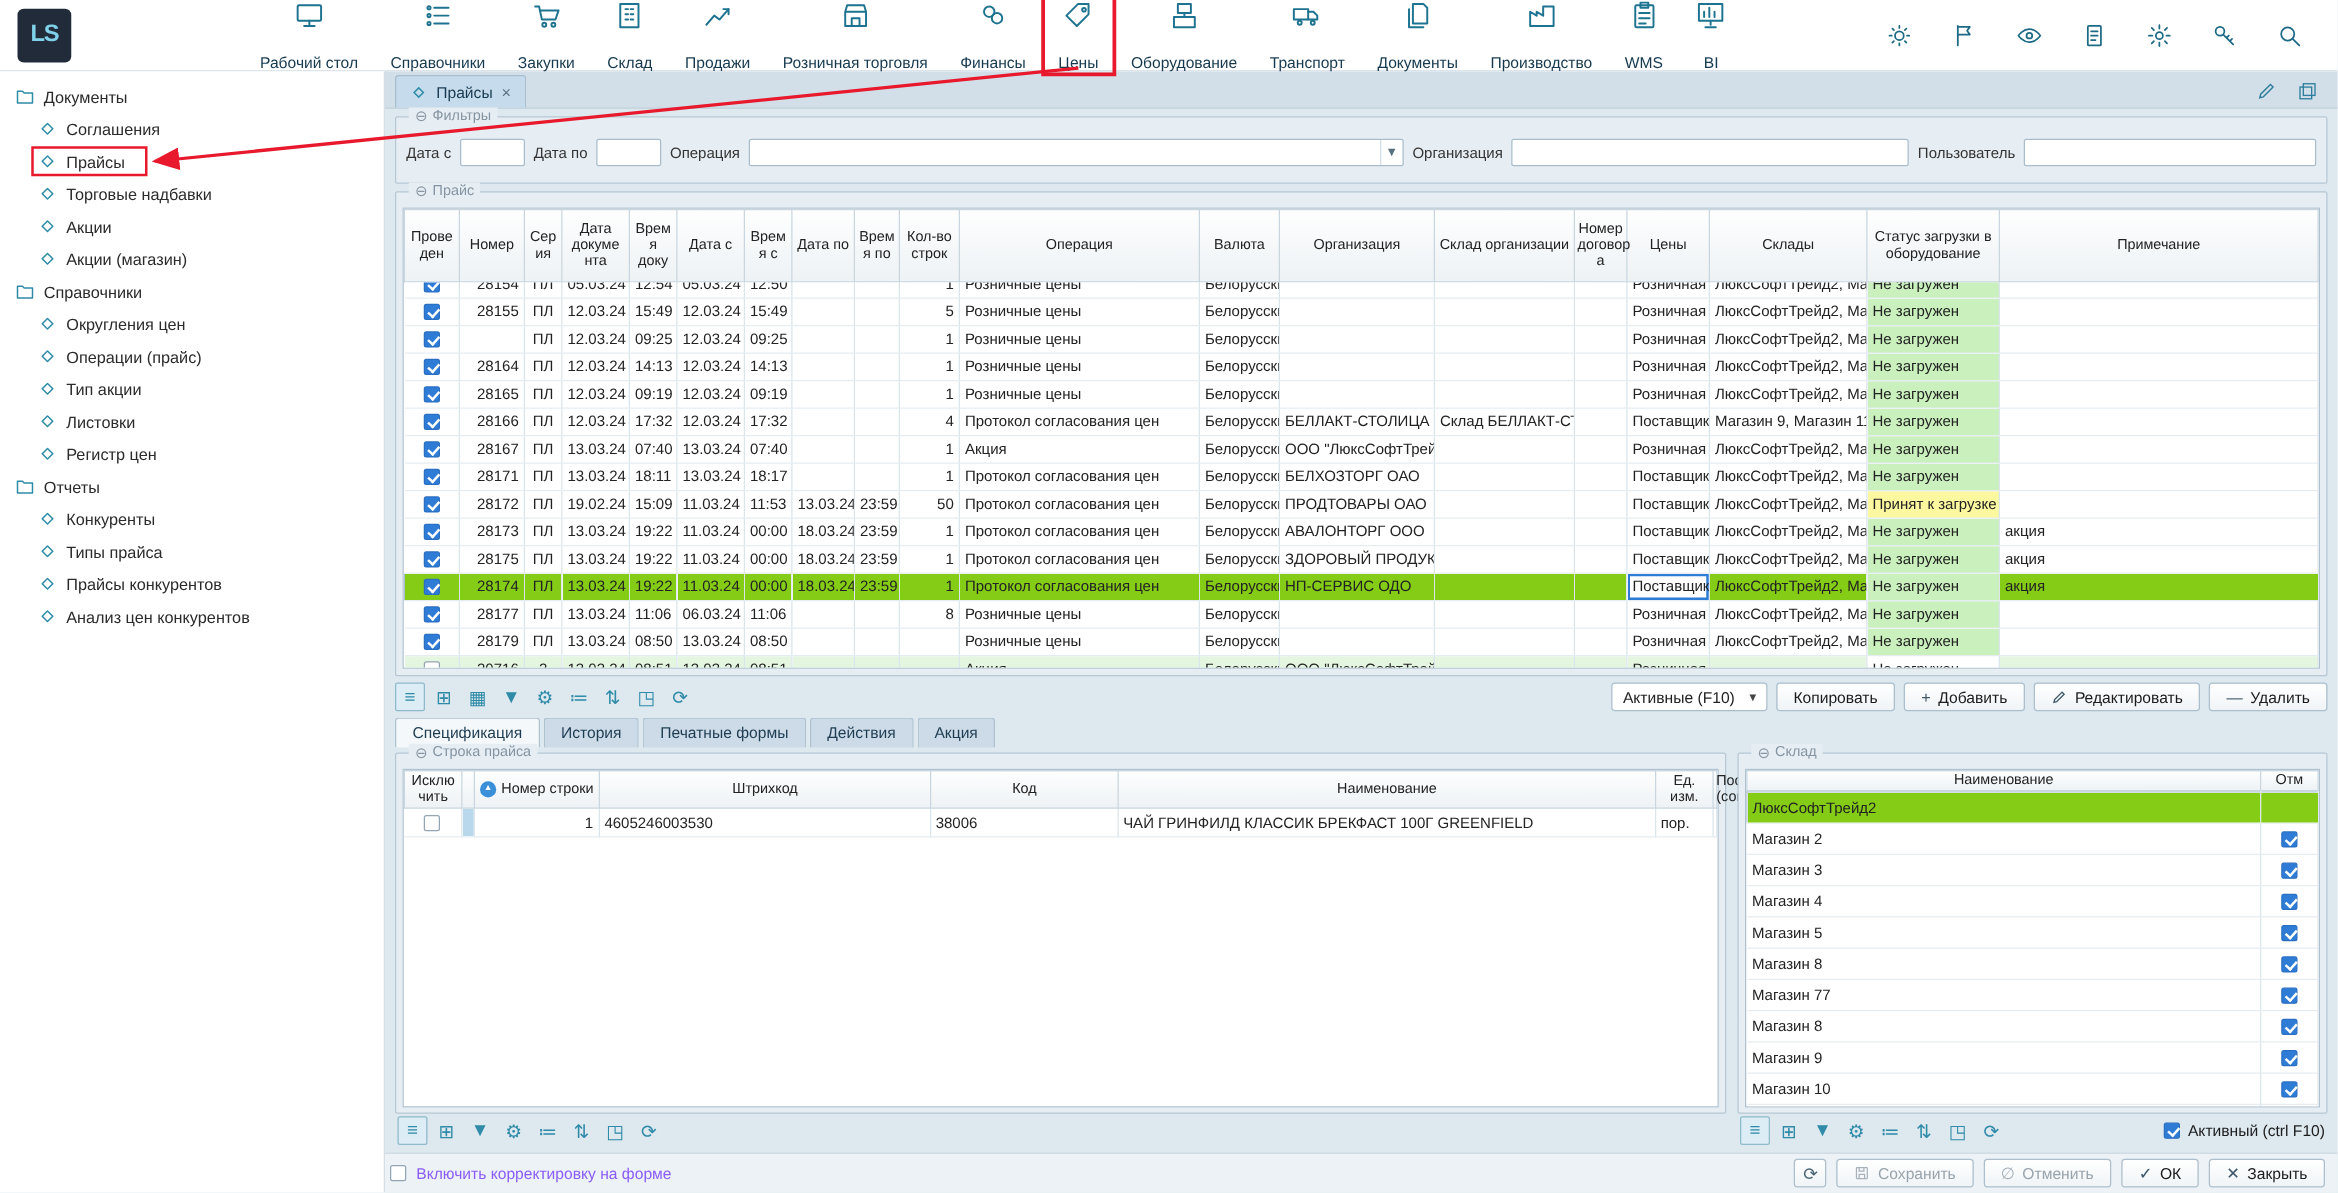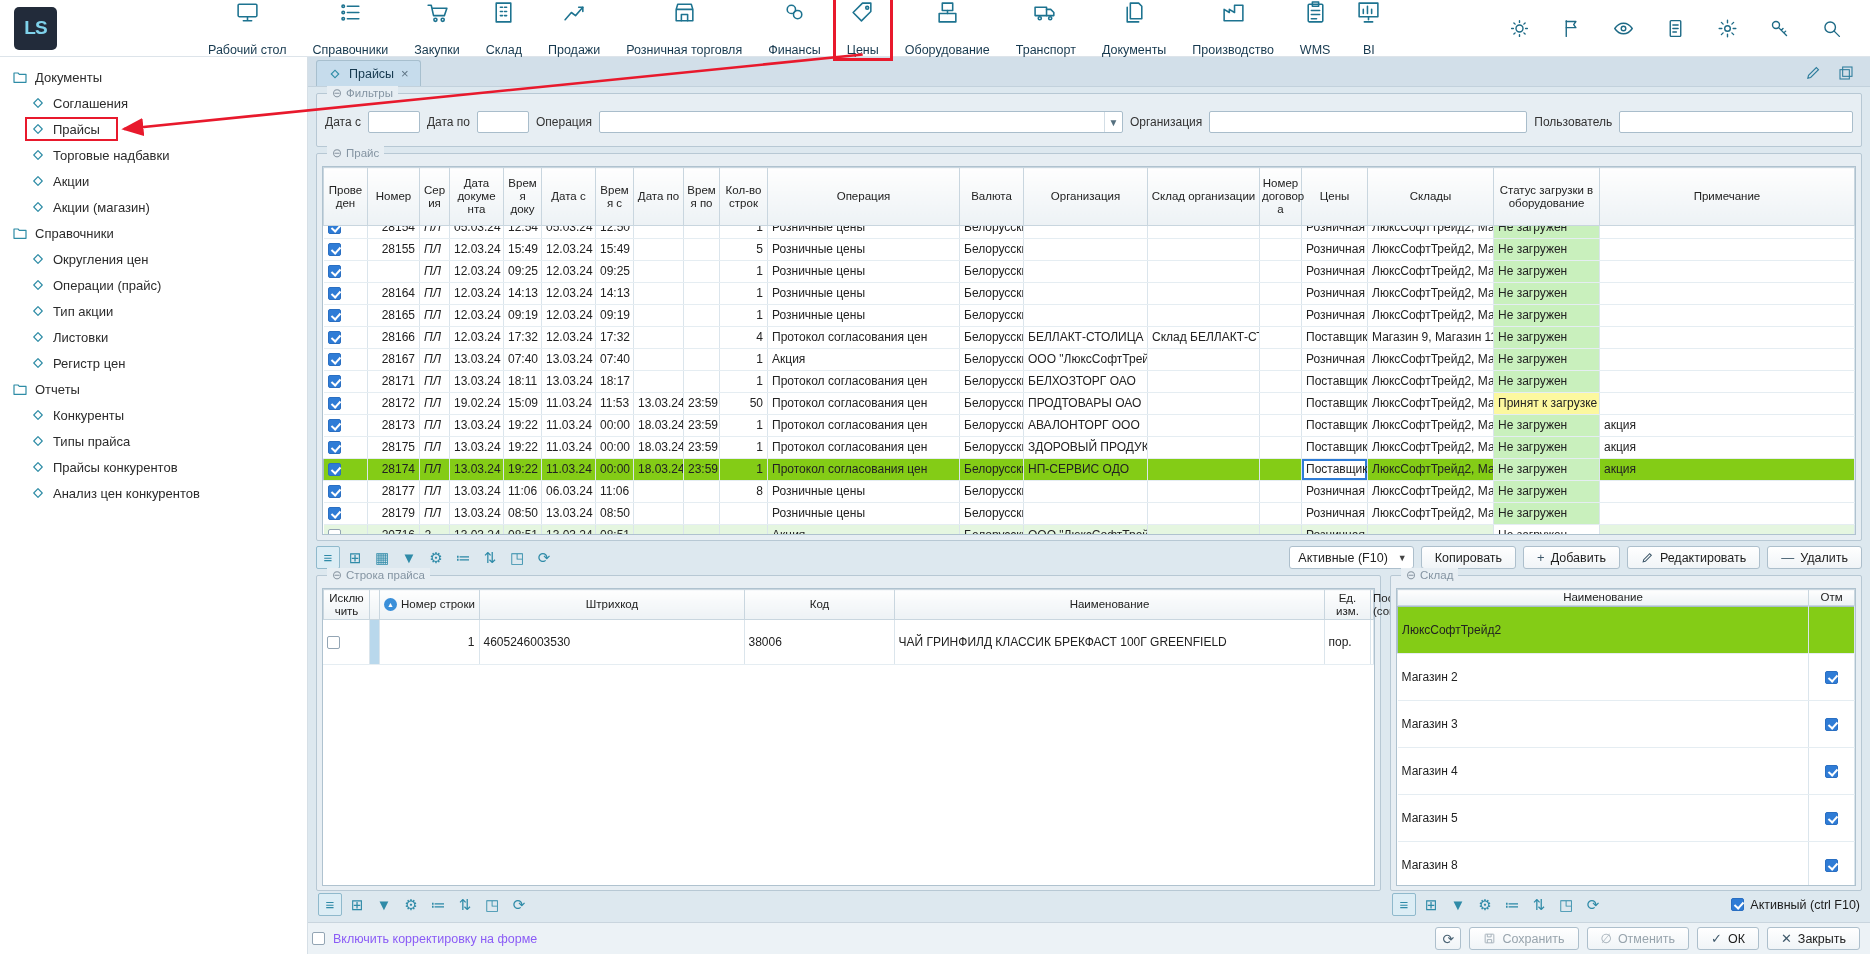--- a/index.html
+++ b/index.html
@@ -51,21 +51,21 @@
   
   .price-box { height:388px; display:flex; flex-direction:column; padding:12px 5px 5px; }
   .gridbox { background:#fff; border:1px solid #afc2cf; display:flex; flex-direction:column; min-height:0; flex:1; }
   .gridbox table { width:100%; border-collapse:collapse; table-layout:fixed; }
   .gridbox th { background:linear-gradient(#fefefe,#edf2f5); border:1px solid #c9d6df; font-weight:normal; font-size:11.5px; color:#222; white-space:pre-line; padding:1px 2px; vertical-align:middle; line-height:1.13; }
   .ghead th { height:58px; }
   .gbody-wrap { overflow:hidden; flex:1; }
   .gbody td { border-right:1px solid #dbe5ec; border-bottom:1px solid #e5edf2; padding:0 4px; font-size:12px; white-space:nowrap; overflow:hidden; height:21px; line-height:21px; background:#fff; }
   .clip { margin-top:-9px; }
   td.c-num, td.c-lines, td.c-r { text-align:right; }
-  td.c-series, td.c-checked { text-align:left;font-style:italic; }
+  td.c-series, td.c-checked { text-align:center; }
   tr.sel td { background:#84cc16; }
   tr.rowgreen td { background:#e5f6e0; }
   td.st-green { background:#c9f0bd !important; }
   td.st-yellow { background:#fcf89f !important; }
   td.st-white { background:#fff !important; }
   td.focus { background:#fff !important; box-shadow:inset 0 0 0 2px #2f7cd6; }
 
   .cb { width:13px; height:13px; display:inline-block; border:1px solid #93a5b4; background:#fff; border-radius:2px; vertical-align:middle; position:relative; cursor:pointer; }
   .cb.on { background:#2f7cd6; border-color:#2a6fc2; }
   .cb.on::after { content:''; position:absolute; left:4px; top:1px; width:4px; height:7px; border:solid #fff; border-width:0 2px 2px 0; transform:rotate(42deg); }
@@ -87,21 +87,21 @@
   .subtab { padding:4px 13px 5px; font-size:12.5px; color:#1d3c52; background:#ccdbe7; border:1px solid #aec2d0; border-bottom:none; border-radius:3px 3px 0 0; cursor:pointer; }
   .subtab.active { background:#f4f8fa; }
 
   
   .panels { display:flex; margin:0 8px; gap:9px; flex:1; min-height:0; }
   .pcol { display:flex; flex-direction:column; min-width:0; }
   .pcol.left { flex:1; }
   .pcol.right { width:472px; flex:none; }
   .panelbox { flex:1; margin:4px 0 0; display:flex; flex-direction:column; padding:12px 5px 4px; min-height:0; }
   .shead th { height:30px; }
-  .sbody td { border-right:1px solid #dbe5ec; border-bottom:1px solid #e5edf2; padding:11px 4px; font-size:12px; white-space:nowrap; overflow:hidden; height:22px; line-height:22px; background:#fff; }
+  .sbody td { border-right:1px solid #dbe5ec; border-bottom:1px solid #e5edf2; padding:0 4px; font-size:12px; white-space:nowrap; overflow:hidden; height:22px; line-height:22px; background:#fff; }
   td.rowmarker { background:#b9d8ec !important; padding:0; }
   .sortbadge { display:inline-flex; width:13px; height:13px; border-radius:50%; background:#3a8fd9; color:#fff; font-size:7px; align-items:center; justify-content:center; vertical-align:middle; margin-right:4px; }
   .panel-toolbar { display:flex; align-items:center; gap:4px; height:27px; flex:none; padding:1px 2px; }
   .panel-toolbar .right { margin-left:auto; display:flex; align-items:center; gap:6px; font-size:12.5px; color:#1c1c1c; }
 
   .kbody td { height:24px; line-height:24px; }
   .kbody td.c-mark { text-align:center; }
 
   
   .footer { height:32px; display:flex; align-items:center; padding:0 10px 0 4px; gap:8px; border-top:1px solid #c9d5de; background:#ecf2f6; margin-top:4px; flex:none; }
@@ -930,20 +930,27 @@
           </span>
           <span>Редактировать</span>
         </button>
       <button class="btn">
           <span class="bicon">—</span>
           <span>Удалить</span>
         </button>
     </div>
   </div>
 
+  <div class="subtabs" id="subtabs">
+      <div class="subtab active">Спецификация</div>
+      <div class="subtab">История</div>
+      <div class="subtab">Печатные формы</div>
+      <div class="subtab">Действия</div>
+      <div class="subtab">Акция</div>
+    </div>
 
   <div class="panels">
     <div class="pcol left">
       <div class="groupbox panelbox">
         <div class="gb-title">
             <span class="gb-collapse">⊖</span>
             <span>Строка прайса</span>
           </div>
         <div class="gridbox">
           <div>
@@ -1074,20 +1081,24 @@
                   </tr>
                   <tr>
                     <td>Магазин 8</td>
                     <td class="c-mark"><span class="cb on"></span></td>
                   </tr>
                   <tr>
                     <td>Магазин 9</td>
                     <td class="c-mark"><span class="cb on"></span></td>
                   </tr>
                   <tr>
+                    <td>Магазин 10</td>
+                    <td class="c-mark"><span class="cb on"></span></td>
+                  </tr>
+                  <tr>
                     <td>Магазин 11</td>
                     <td class="c-mark"></td>
                   </tr>
                 </tbody>
               </table>
             </div>
         </div>
       </div>
       <div class="panel-toolbar">
         <div style="display:flex; gap:3px;" id="sklad-toolbar">

